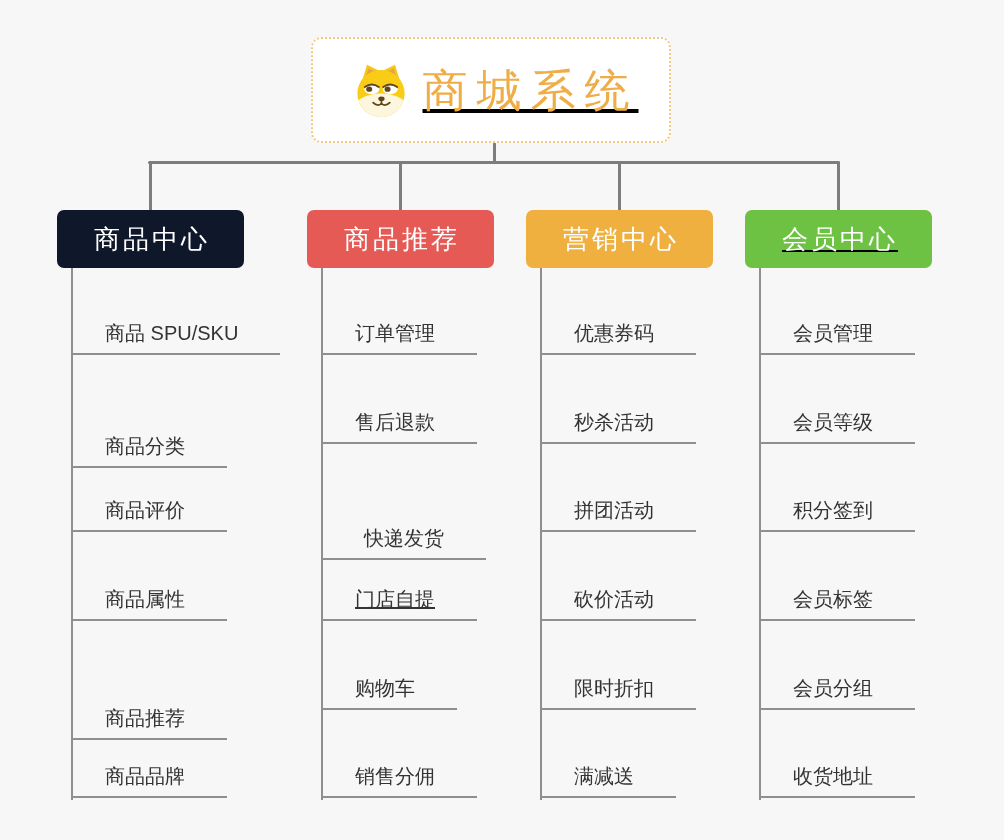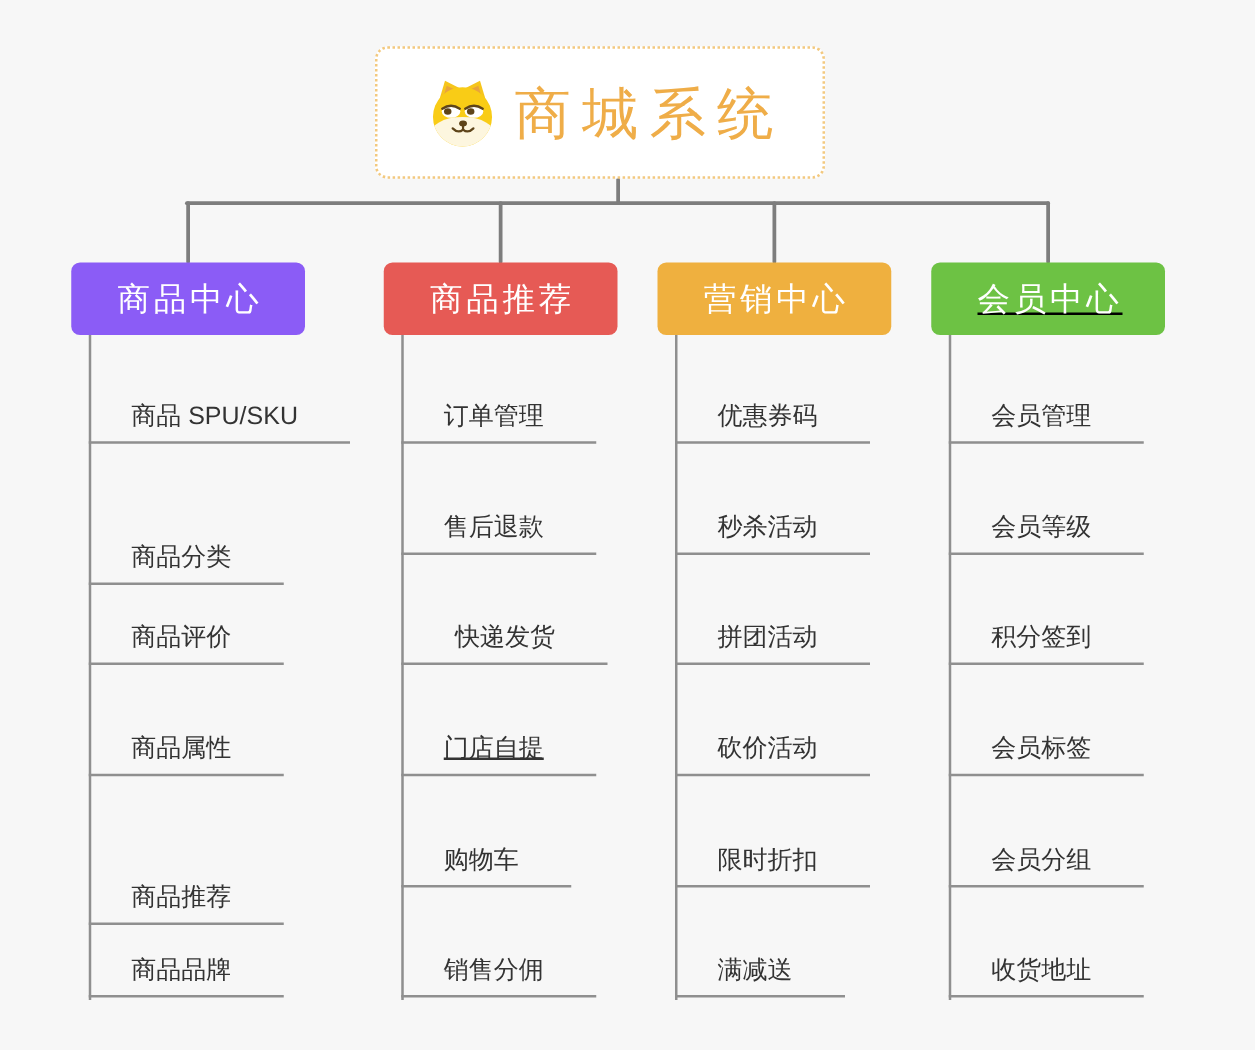--- a/index.html
+++ b/index.html
@@ -9,27 +9,28 @@
     background:var(--bg,#f7f7f7);
   }
   #canvas{
     position:relative;
     width:1004px;height:840px;
     background:var(--bg,#f7f7f7);
     overflow:hidden;
   }
   
   .root-node{
-    position:absolute;left:300px;top:37px;width:360px;height:106px;
+    position:absolute;left:311px;top:37px;width:360px;height:106px;
     box-sizing:border-box;
     background:var(--root-bg,#fff);
     border:2px dotted var(--root-border,#f3c97f);
     border-radius:10px;
     display:flex;align-items:center;justify-content:center;gap:14px;
     cursor:default;
+    text-decoration:underline;
   }
   .root-title{
     font-size:45px;letter-spacing:9px;font-weight:500;
     color:var(--root-text,#efad48);
     white-space:nowrap;line-height:1;
     margin-right:-9px;
   }
   .root-icon{width:56px;height:56px;flex:0 0 auto;}
   
   .cline{position:absolute;background:var(--line,#7d7d7d);border-radius:2px;}
@@ -94,38 +95,38 @@
 
       <ellipse cx="32.5" cy="42" rx="3.6" ry="2.7" fill="#5e4419"></ellipse>
       <path d="M32.5 44.2 L32.5 47.6" stroke="#5e4419" stroke-width="2" fill="none" stroke-linecap="round"></path>
       <path d="M23 46.5 Q28 51.5 32.5 47.6 Q37 51.5 42 46.5" stroke="#5e4419" stroke-width="2" fill="none" stroke-linecap="round"></path>
     </svg>
     <span class="root-title">商城系统</span>
   </div>
 
   <div id="tree">
       <div class="cline stem" style="left: 149px;"></div>
-      <div class="branch" style="left: 57px; background: #8b5cf6;">
+      <div class="branch" style="left: 57px; background: #0f172a;">
         <span class="branch-label">商品中心</span>
       </div>
       <div class="spine" style="left: 71px;"></div>
       <div class="item" style="left: 71px; top: 320px;">商品 SPU/SKU</div>
       <div class="item" style="left: 71px; top: 433px;">商品分类</div>
       <div class="item" style="left: 71px; top: 497px;">商品评价</div>
       <div class="item" style="left: 71px; top: 586px;">商品属性</div>
       <div class="item" style="left: 71px; top: 665px; margin-top: 40px;">商品推荐</div>
       <div class="item" style="left: 71px; top: 763px;">商品品牌</div>
       <div class="cline stem" style="left: 399px;"></div>
       <div class="branch" style="left: 307px; background: rgb(230, 90, 85);">
         <span class="branch-label">商品推荐</span>
       </div>
       <div class="spine" style="left: 321px;"></div>
       <div class="item" style="left: 321px; top: 320px;">订单管理</div>
       <div class="item" style="left: 321px; top: 409px;">售后退款</div>
-      <div class="item" style="left: 321px; top: 497px; padding-left: 43px;">快递发货</div>
+      <div class="item" style="left: 321px; top: 525px; padding-left: 43px;">快递发货</div>
       <div class="item" style="left: 321px; top: 586px; text-decoration: underline;">门店自提</div>
       <div class="item" style="left: 321px; top: 675px;">购物车</div>
       <div class="item" style="left: 321px; top: 763px;">销售分佣</div>
       <div class="cline stem" style="left: 618px;"></div>
       <div class="branch" style="left: 526px; background: rgb(239, 176, 63);">
         <span class="branch-label">营销中心</span>
       </div>
       <div class="spine" style="left: 540px;"></div>
       <div class="item" style="left: 540px; top: 320px;">优惠券码</div>
       <div class="item" style="left: 540px; top: 409px;">秒杀活动</div>

